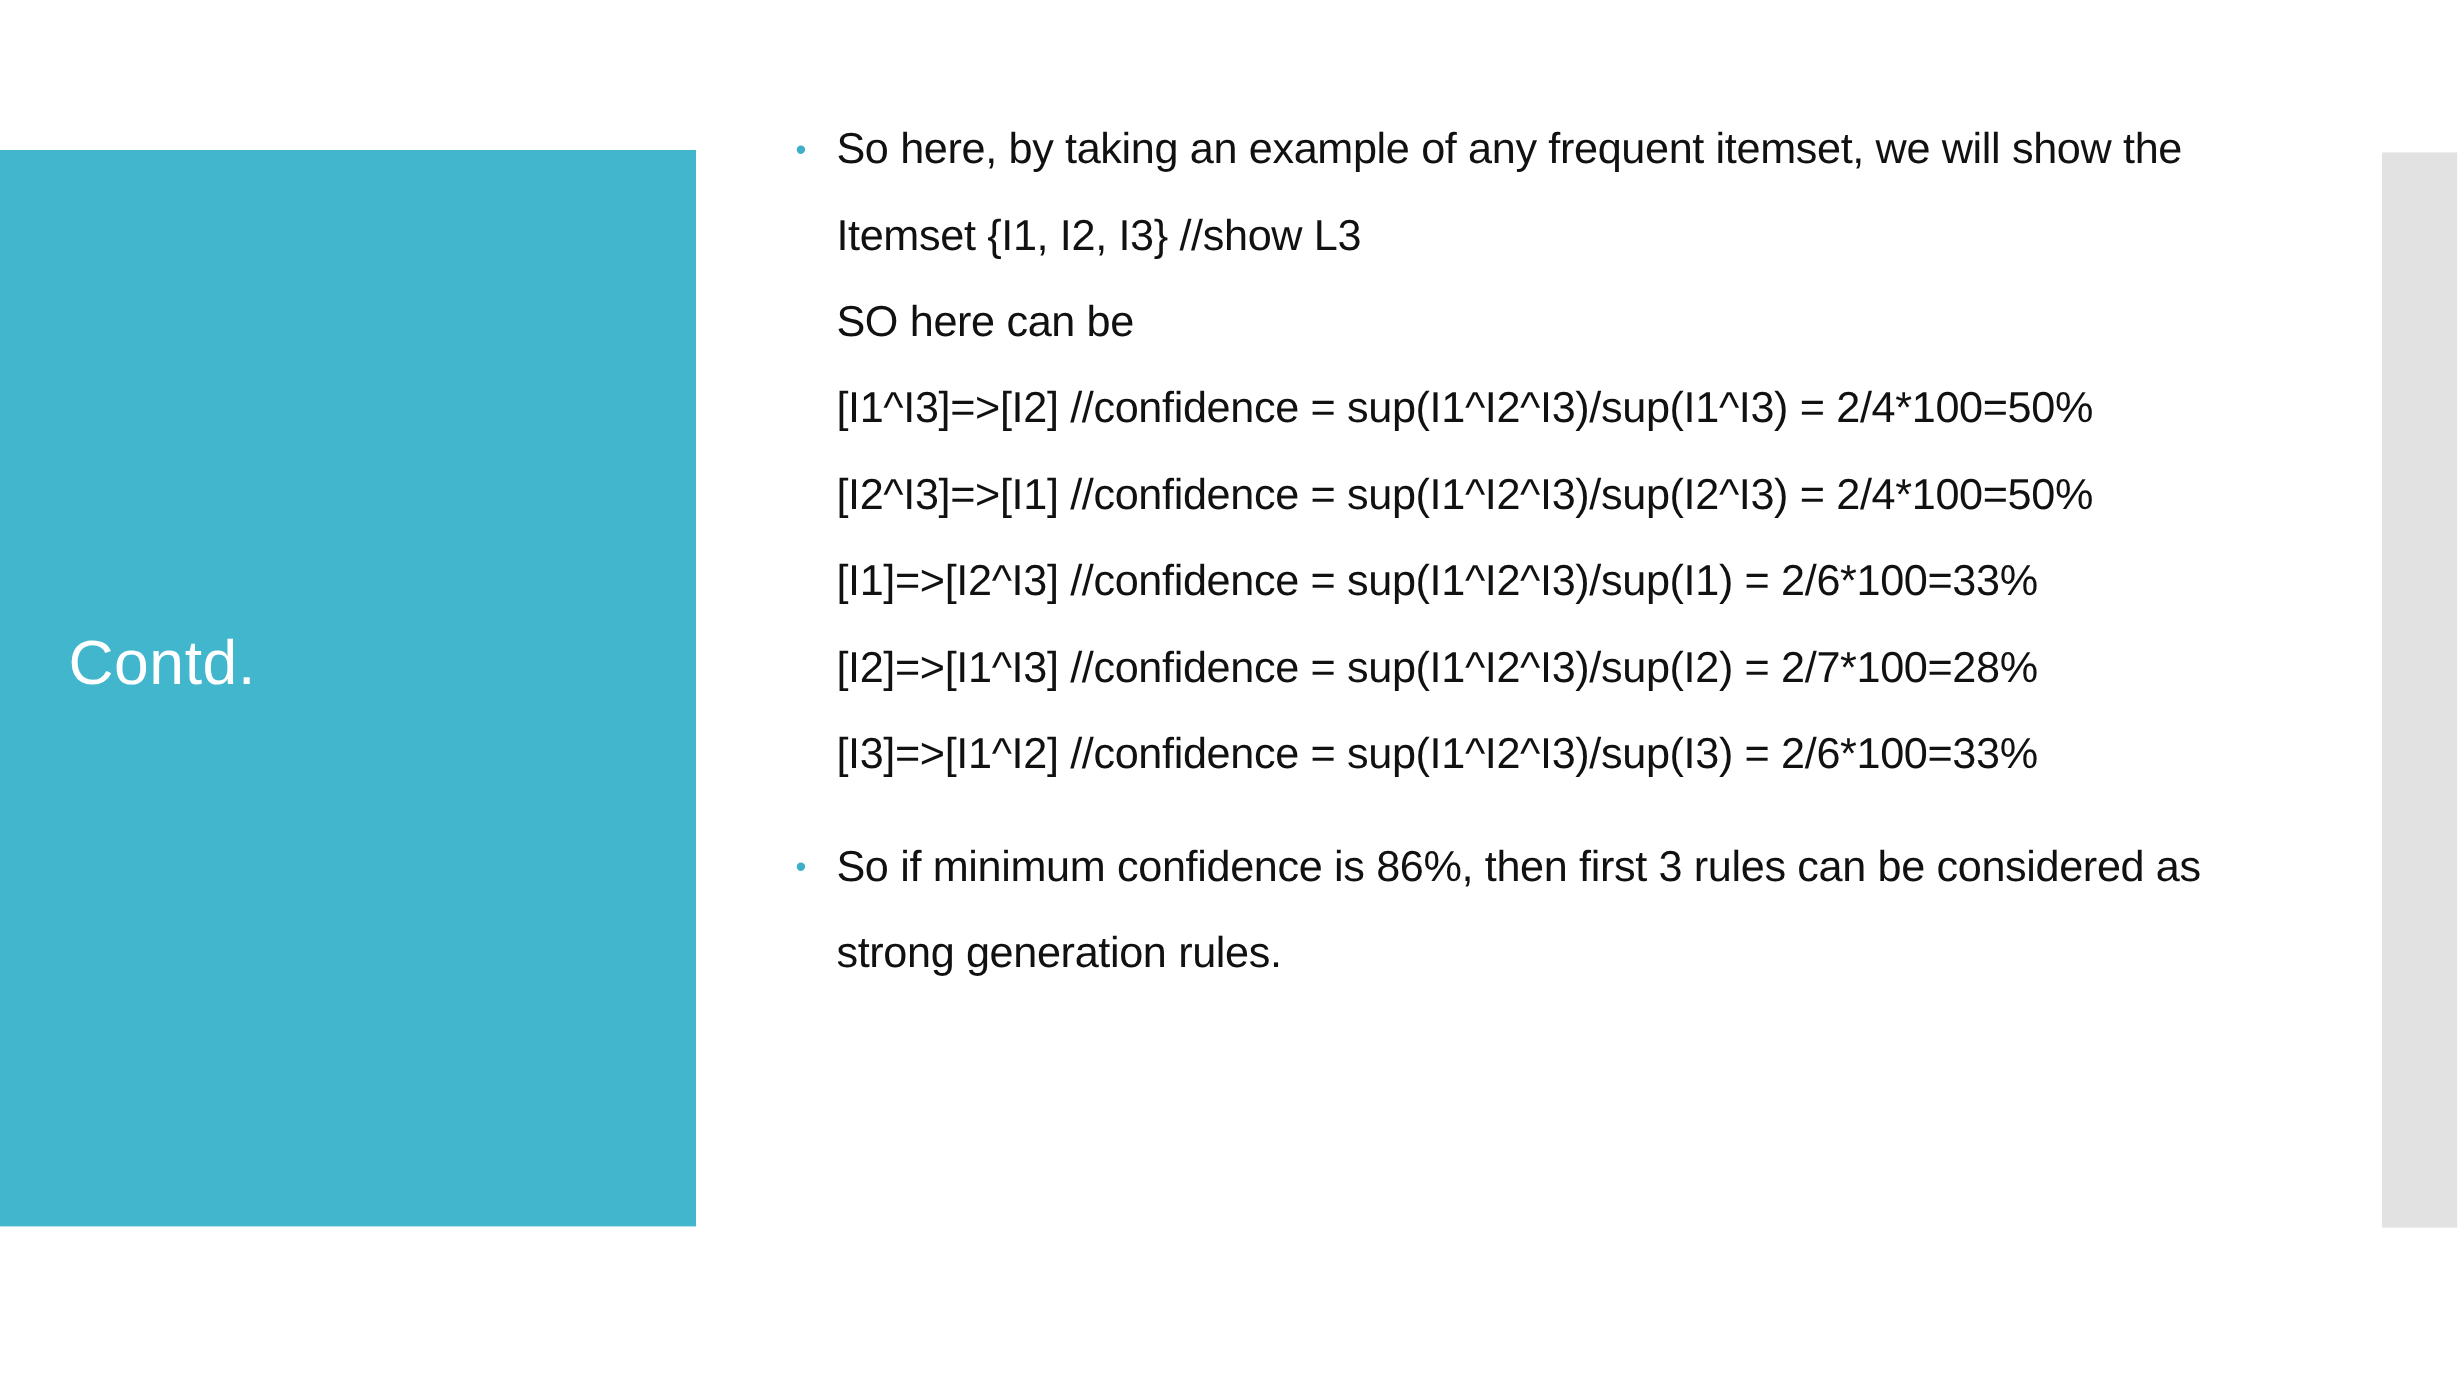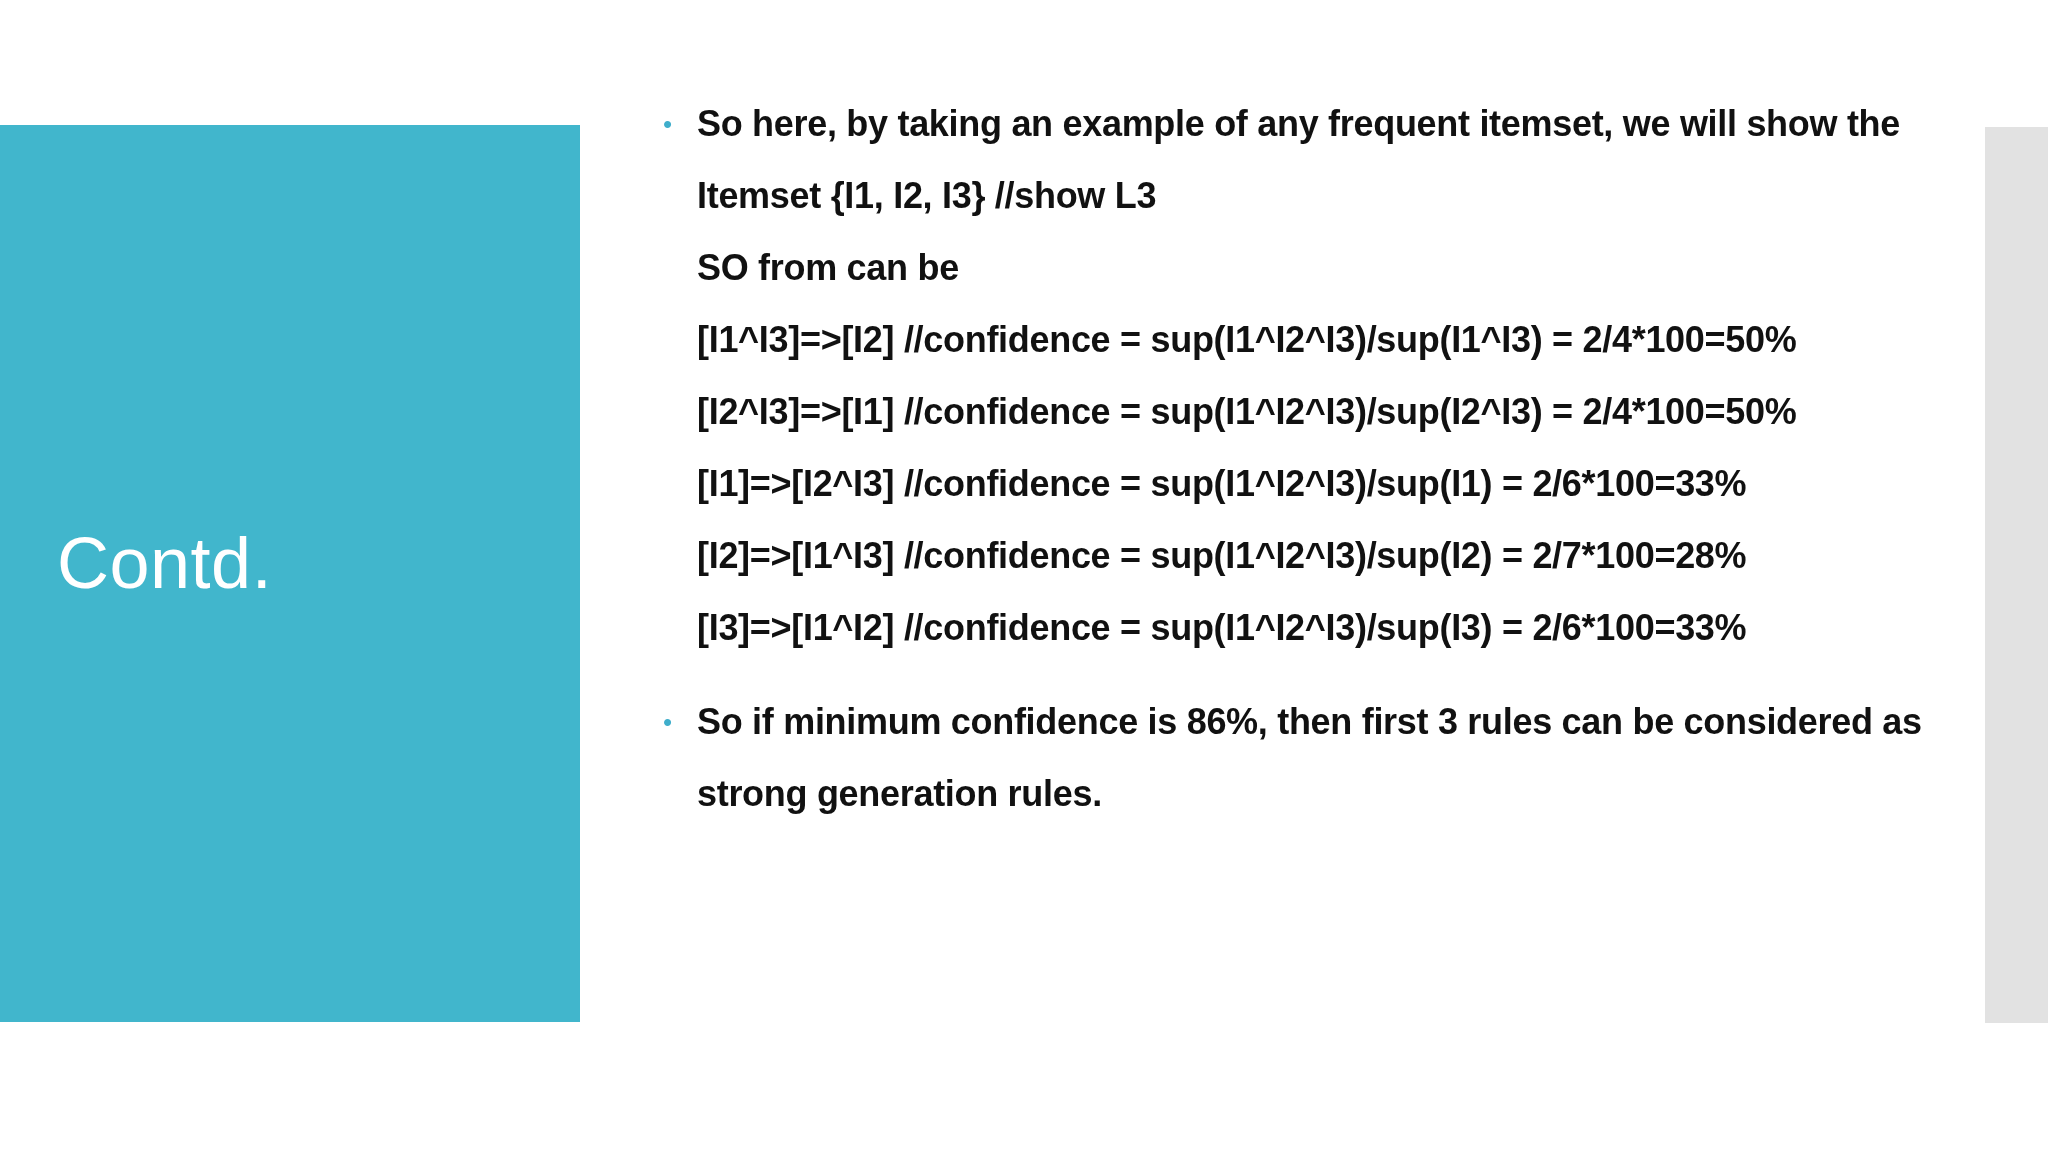--- a/index.html
+++ b/index.html
@@ -20,21 +20,21 @@
     left: 0;
     top: 125px;
     width: 580px;
     height: 897px;
     background: #41B6CC;
   }
   .slide-title {
     position: absolute;
     left: 57px;
     top: 527px;
-    font-size: 72px;
+    font-size: 52px;
     line-height: 1;
     font-weight: 400;
     letter-spacing: 0.5px;
     color: #ffffff;
   }
   .edge-strip {
     position: absolute;
     left: 1985px;
     top: 127px;
     width: 63px;
@@ -63,21 +63,20 @@
     flex: 0 0 52px;
     width: 52px;
     padding-left: 18px;
     box-sizing: border-box;
     font-size: 26px;
     line-height: 1;
     color: #3FAECB;
   }
   .text-cell {
     flex: 1 1 auto;
-    font-weight: bold;
   }
 </style>
 </head>
 <body>
 
 <div class="slide">
 
   <div class="title-panel"></div>
 
   <div class="slide-title">Contd.</div>
@@ -92,21 +91,21 @@
     </div>
 
 
     <div class="line">
       <span class="bullet-cell"></span>
       <span class="text-cell">Itemset {I1, I2, I3} //show L3</span>
     </div>
 
     <div class="line">
       <span class="bullet-cell"></span>
-      <span class="text-cell">SO from can be</span>
+      <span class="text-cell">SO here can be</span>
     </div>
 
 
     <div class="line">
       <span class="bullet-cell"></span>
       <span class="text-cell">[I1^I3]=&gt;[I2] //confidence = sup(I1^I2^I3)/sup(I1^I3) = 2/4*100=50%</span>
     </div>
 
     <div class="line">
       <span class="bullet-cell"></span>

